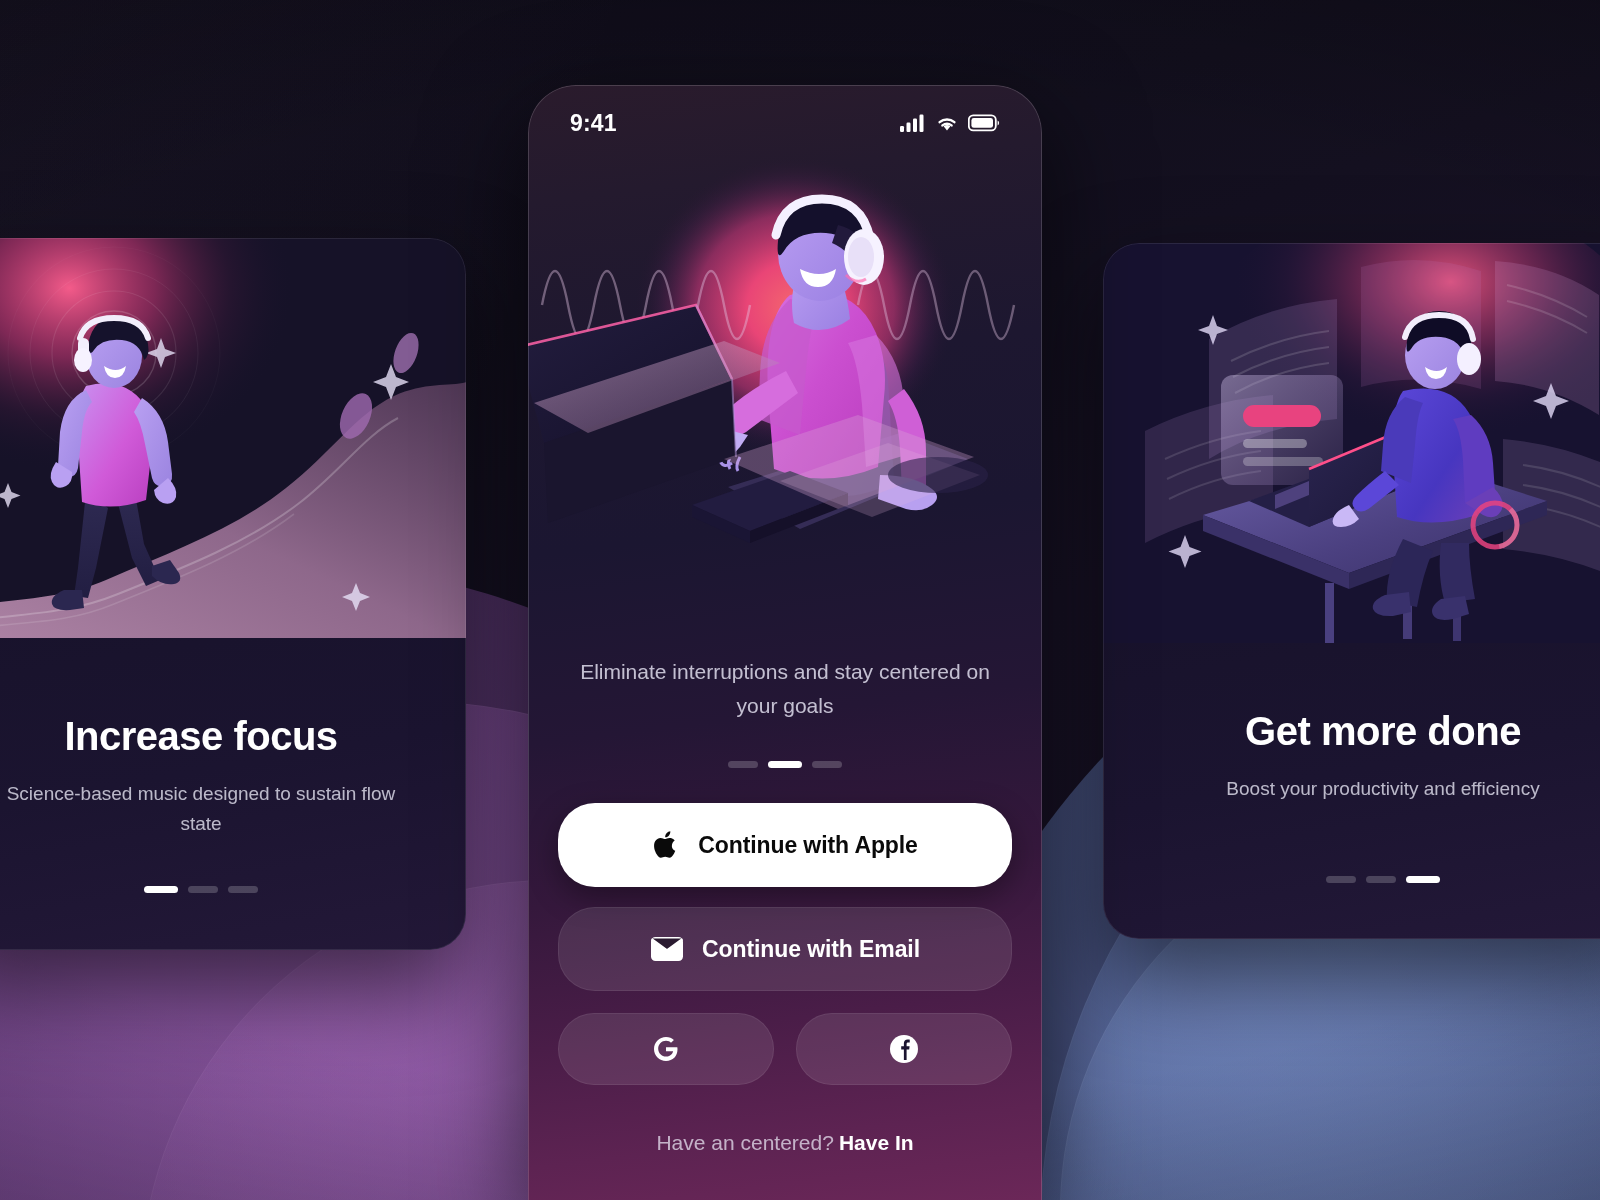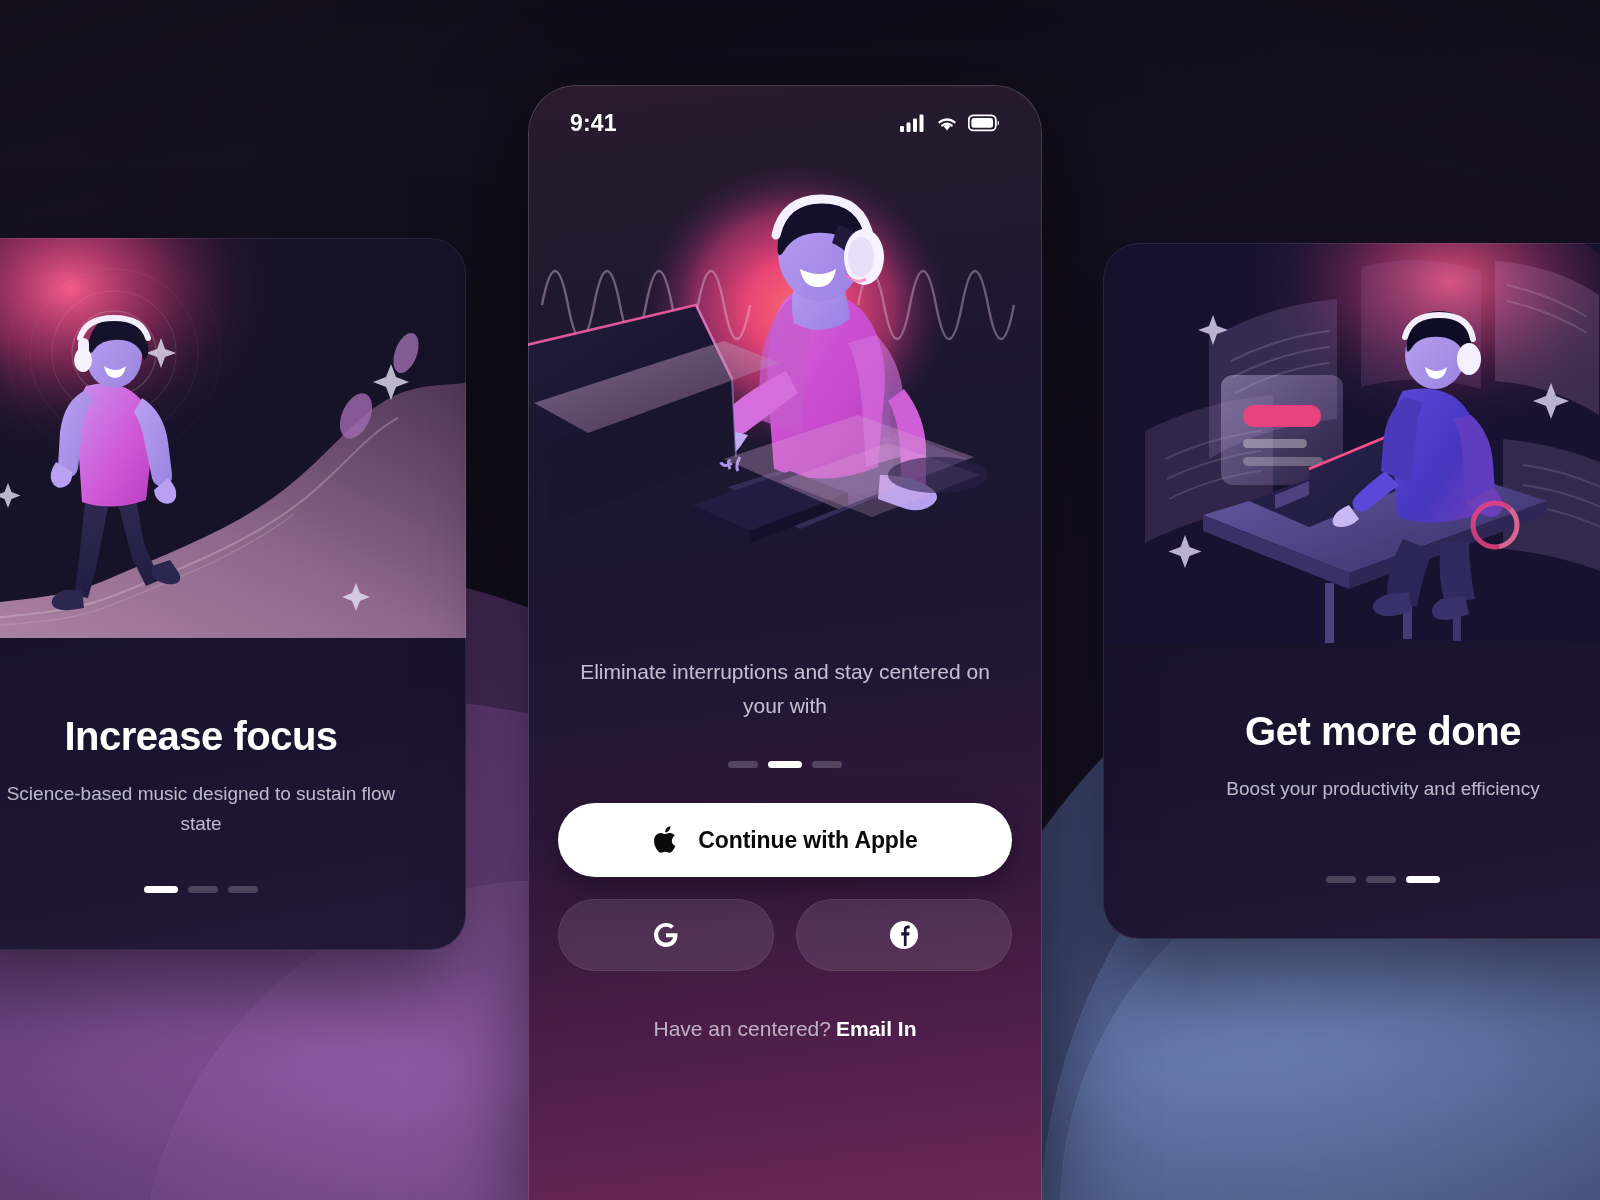--- a/index.html
+++ b/index.html
@@ -135,21 +135,21 @@
   }
   .p-sub{
     margin-top:22px; font-size:21px; line-height:1.62;
     color:rgba(226,224,240,.84); text-align:center; padding:0 52px;
   }
   .phone-copy .dots{ margin-top:38px; }
 
   
   .actions{ position:absolute; left:30px; right:30px; top:718px; }
   .btn{
-    height:74px; border-radius:37px;
+    height:84px; border-radius:37px;
     display:flex; align-items:center; justify-content:center; gap:18px;
     font-size:23px; font-weight:700; cursor:pointer;
     border:none; width:100%; letter-spacing:-.1px;
   }
   .btn-apple{ background:#fff; color:#0a0a0a; box-shadow:0 10px 30px rgba(0,0,0,.35); }
   .btn-email{
     margin-top:20px; background:rgba(255,255,255,.10); color:#fff;
     border:1px solid rgba(255,255,255,.07);
   }
   .social-row{ display:flex; gap:22px; margin-top:22px; }
@@ -483,49 +483,57 @@
       <path d="M164 348 L222 374 L222 386 L164 360 Z" fill="#1a1534"></path>
       <path d="M222 374 L320 336 L320 348 L222 386 Z" fill="#151029"></path>
 
       <path d="M196 302 L330 258 L446 300 L310 352 Z" fill="#d9a8d8" opacity=".32"></path>
       <path d="M252 324 L360 286 L452 318 L344 360 Z" fill="#e2b6de" opacity=".22"></path>
       <ellipse cx="410" cy="318" rx="50" ry="18" fill="#2a2248" opacity=".6"></ellipse>
     </svg>
   </div>
 
   <div class="phone-copy">
-    <div class="p-sub">Eliminate interruptions and stay centered on your with</div>
+    <div class="p-sub">Eliminate interruptions and stay centered on your goals</div>
     <div class="dots">
       <span class="dot"></span>
       <span class="dot on"></span>
       <span class="dot"></span>
     </div>
   </div>
 
   <div class="actions">
     <button class="btn btn-apple">
       <svg width="28" height="32" viewBox="0 0 24 28">
         <path d="M17.2 14.6c0-3 2.4-4.4 2.5-4.5-1.4-2-3.5-2.3-4.2-2.3-1.8-.2-3.5 1-4.4 1-.9 0-2.3-1-3.8-1-2 0-3.8 1.1-4.8 2.9-2 3.5-.5 8.7 1.5 11.6 1 1.4 2.1 3 3.6 2.9 1.4-.1 2-.9 3.7-.9s2.2.9 3.7.9c1.5 0 2.5-1.4 3.5-2.8 1.1-1.6 1.5-3.2 1.6-3.3-.1 0-3-1.2-3-4.5z" fill="#0a0a0a"></path>
         <path d="M14.6 5.6c.8-1 1.3-2.3 1.2-3.6-1.1.05-2.5.75-3.3 1.7-.7.85-1.4 2.2-1.2 3.5 1.3.1 2.5-.6 3.3-1.6z" fill="#0a0a0a"></path>
       </svg>
       <span>Continue with Apple</span>
     </button>
 
+    <button class="btn btn-email">
+      <svg width="34" height="26" viewBox="0 0 34 26">
+        <rect x="1" y="1" width="32" height="24" rx="4.5" fill="#fff"></rect>
+        <path d="M2.5 4.5 L17 15 L31.5 4.5 L31.5 2.5 L2.5 2.5 Z" fill="#2a1a30"></path>
+        <path d="M1.6 3.2 L17 14.6 L32.4 3.2" stroke="#fff" stroke-width="2.6" fill="none" stroke-linejoin="round"></path>
+      </svg>
+      <span>Continue with Email</span>
+    </button>
 
     <div class="social-row">
       <button class="btn-social">
         <svg width="34" height="34" viewBox="0 0 34 34">
           <path d="M17 15.2v4.1h7.1c-.3 1.8-2.1 5.3-7.1 5.3-4.3 0-7.8-3.5-7.8-7.9s3.5-7.9 7.8-7.9c2.4 0 4.1 1 5 1.9l2.9-2.8C22.9 6.1 20.3 5 17 5 10.4 5 5 10.4 5 17s5.4 12 12 12c6.9 0 11.5-4.9 11.5-11.7 0-.8-.1-1.4-.2-2.1H17z" fill="#fff"></path>
         </svg>
       </button>
       <button class="btn-social">
         <svg width="36" height="36" viewBox="0 0 36 36">
           <circle cx="18" cy="18" r="14" fill="#fff"></circle>
           <path d="M20.6 18.6h2.6l.4-3.3h-3v-2.1c0-.95.27-1.6 1.64-1.6h1.5V8.66c-.26-.04-1.15-.11-2.2-.11-2.17 0-3.66 1.33-3.66 3.77v2.97H15.2v3.3h2.68V29h2.72z" fill="#1b1430"></path>
         </svg>
       </button>
     </div>
 
     <div class="footer-line">
-      <span>Have an centered?</span><b>Email In</b>
+      <span>Have an centered?</span><b>Have In</b>
     </div>
   </div>
 </div>
 
 </body></html>

